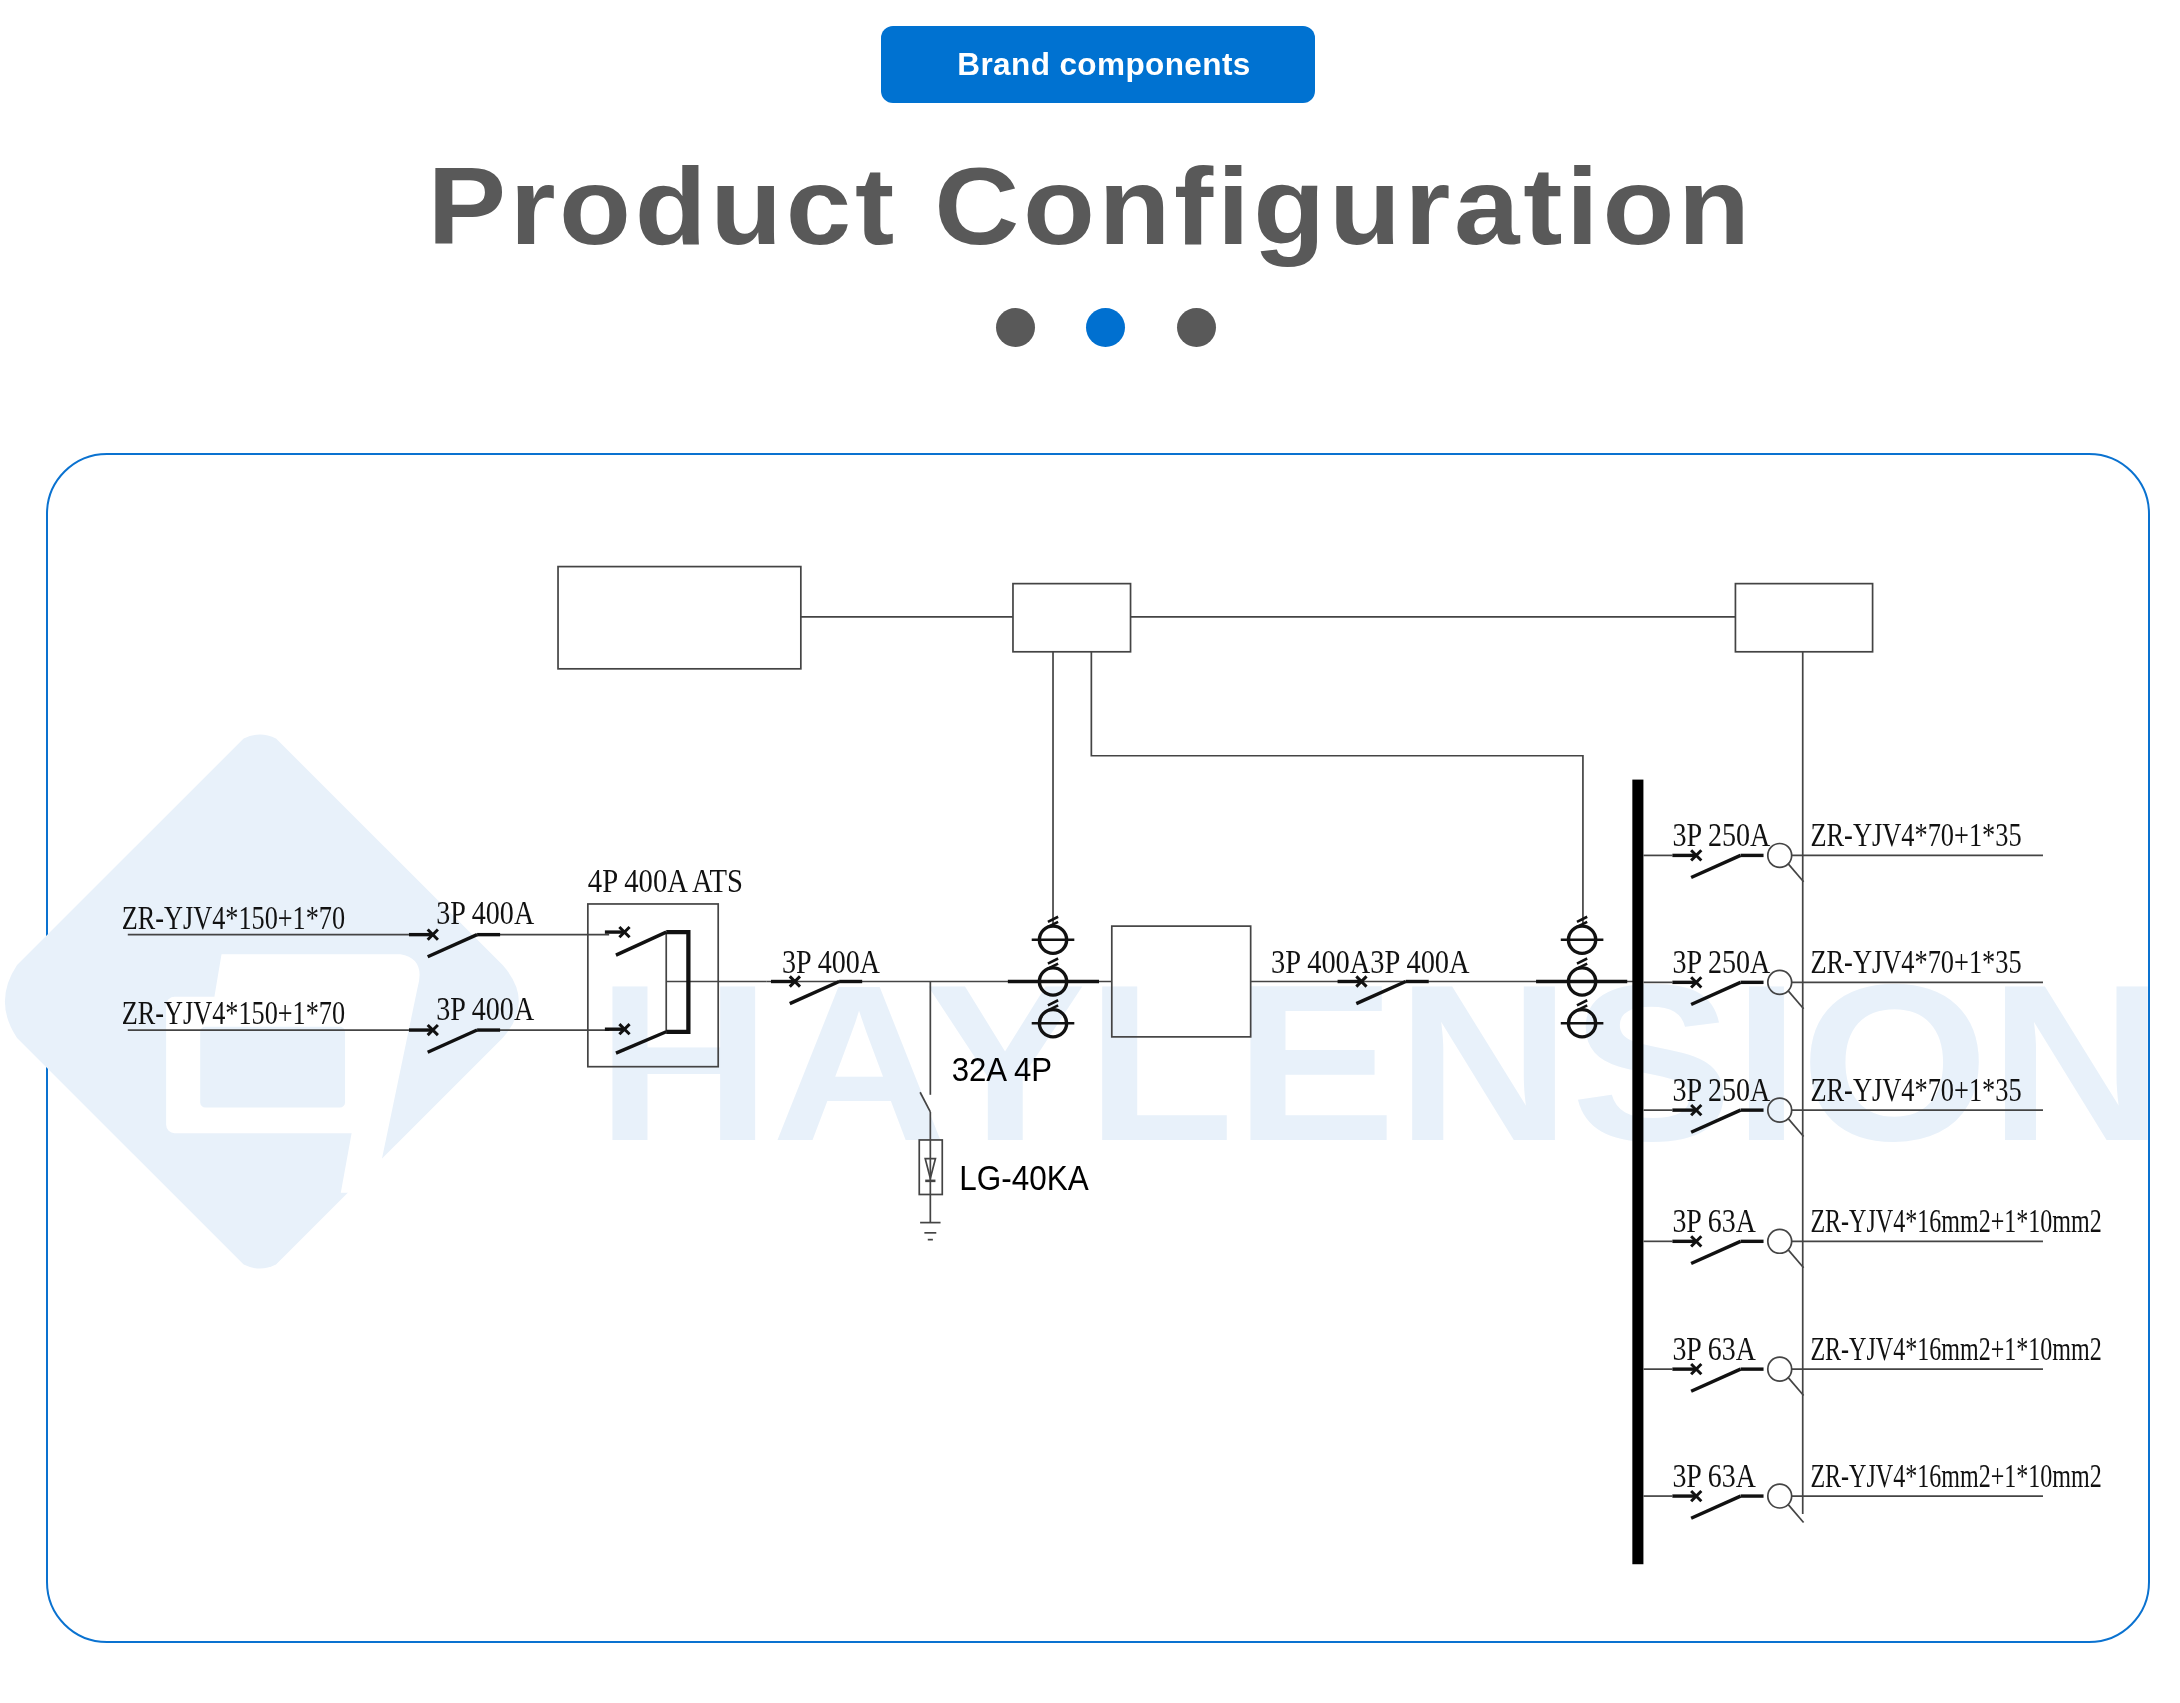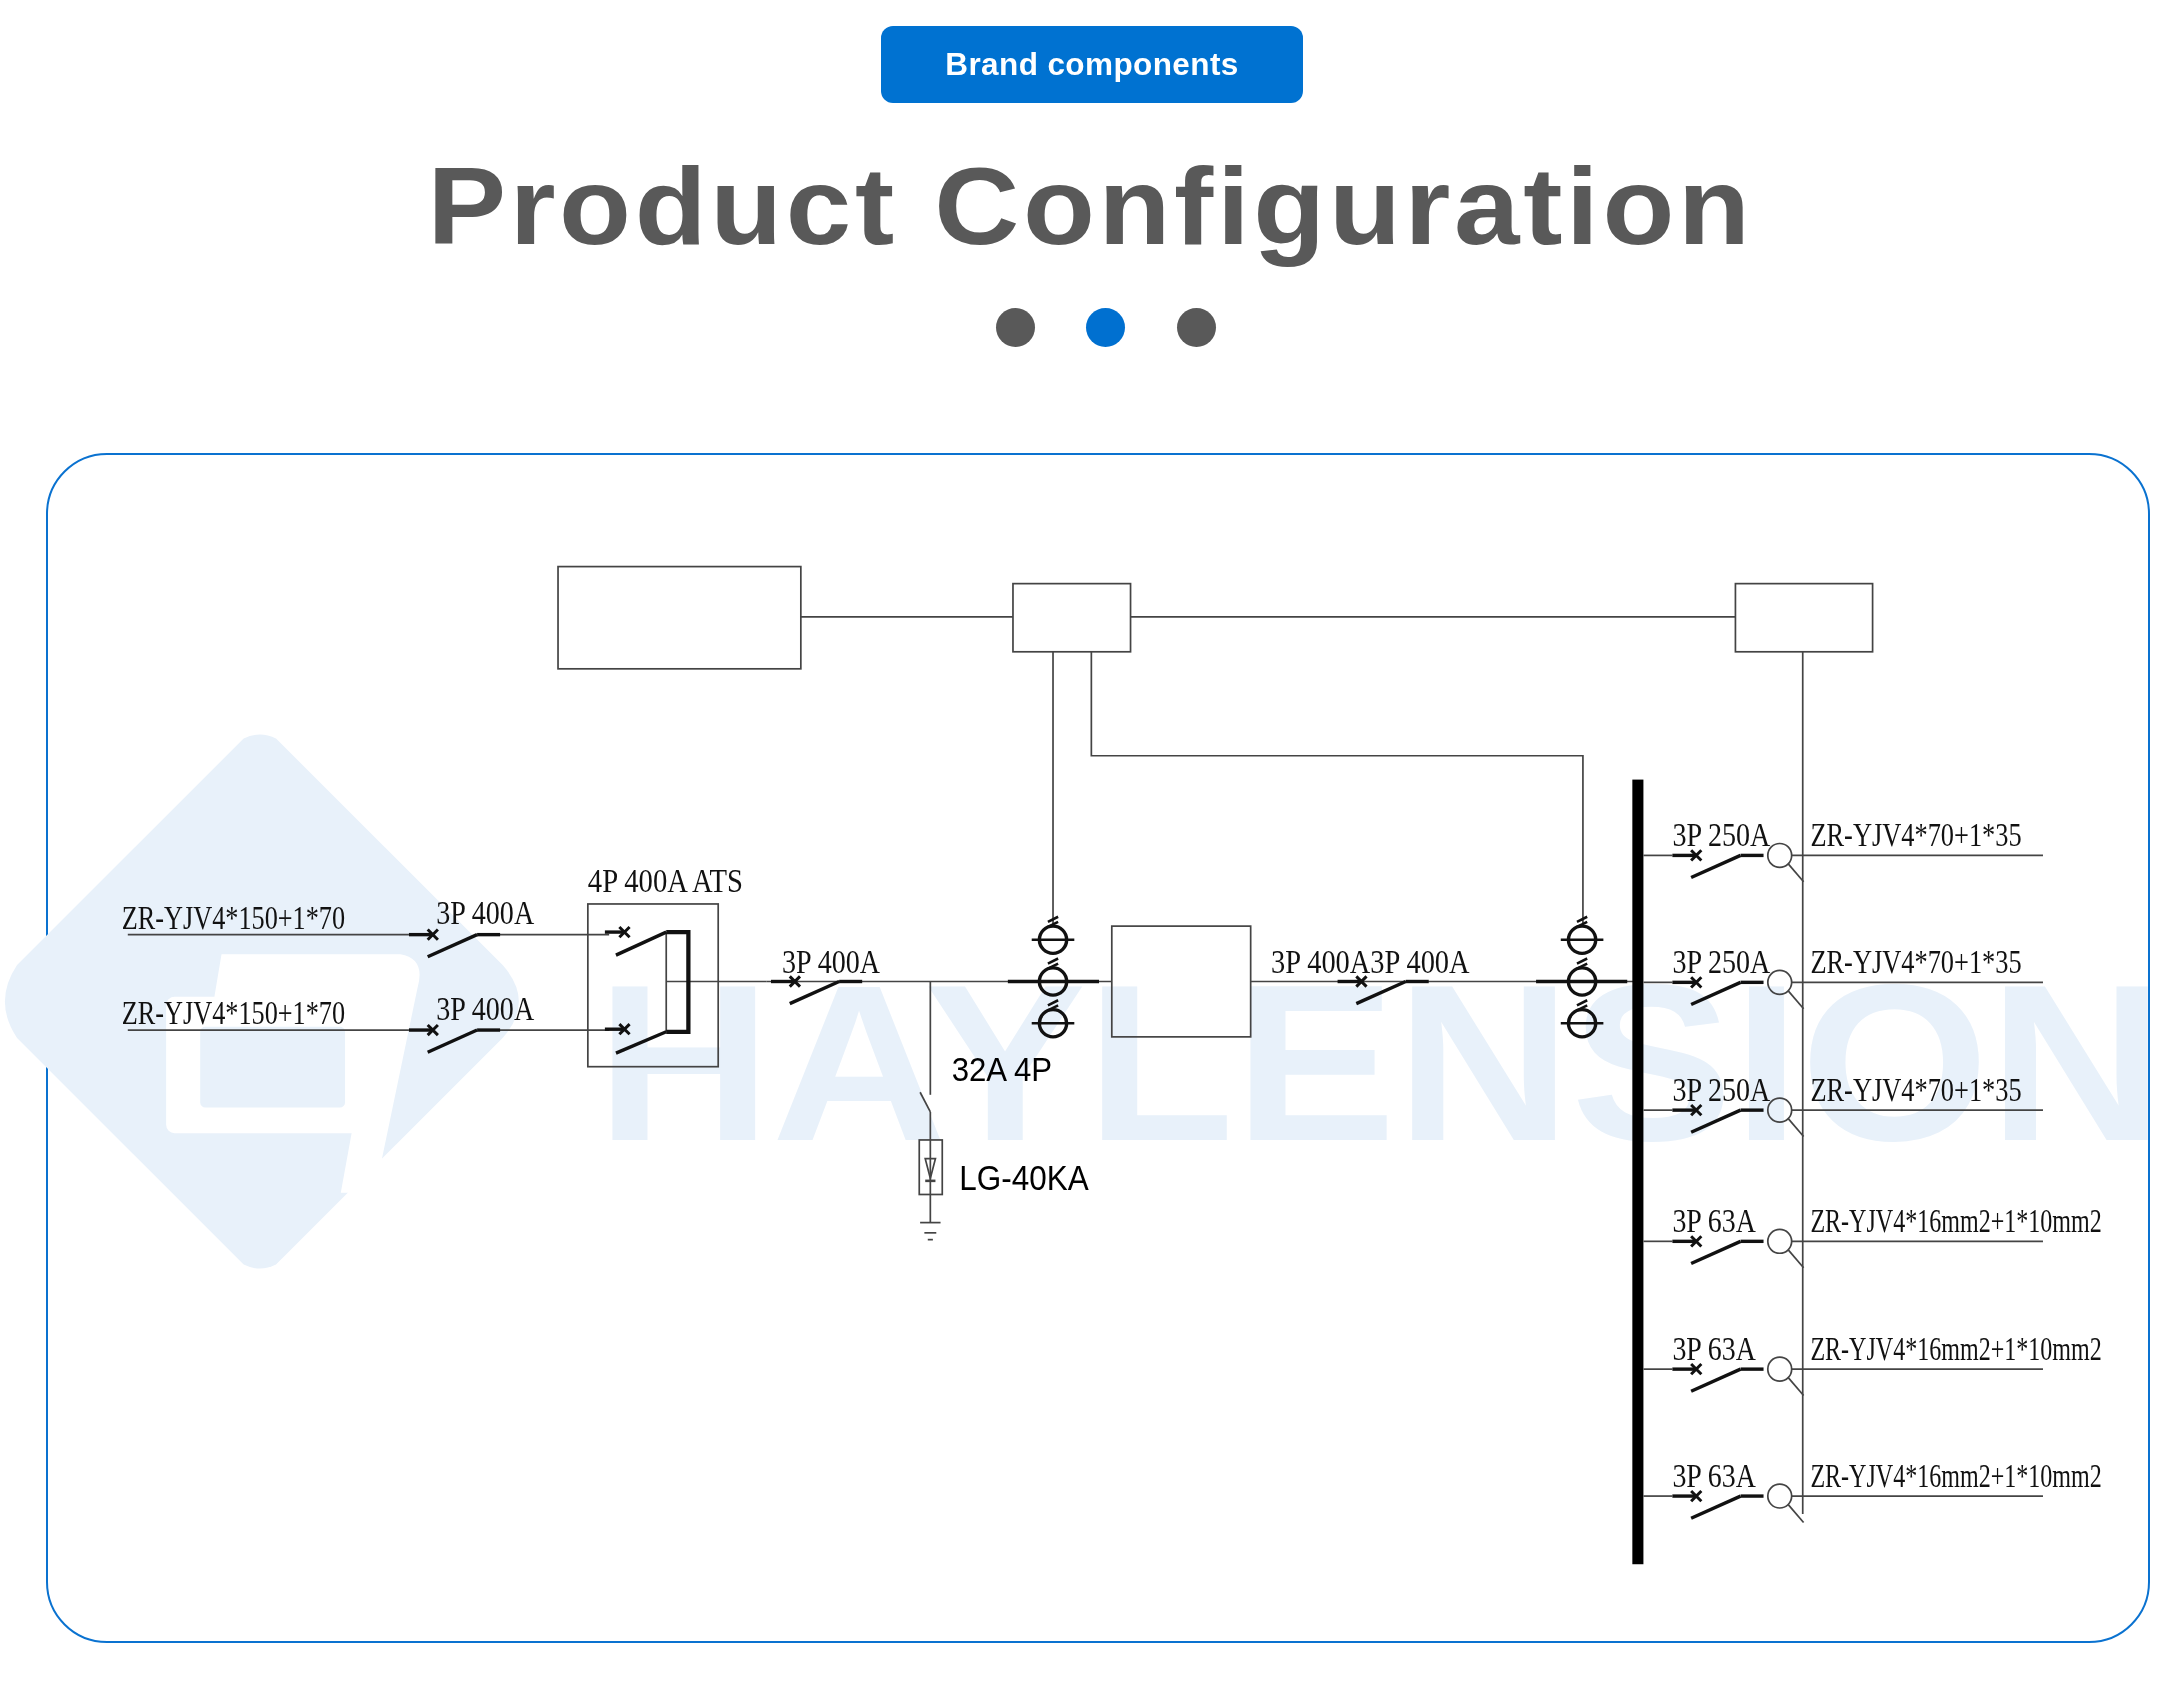--- a/index.html
+++ b/index.html
@@ -1,21 +1,21 @@
 <!DOCTYPE html>
 <html style="font-size:13.6px"><head>
 <meta charset="utf-8">
 <style>
   html, body { margin: 0; padding: 0; background: #ffffff; }
   body { width: 2181px; height: 1704px; position: relative; overflow: hidden; font-family: "Liberation Sans", sans-serif; }
   .badge {
     position: absolute; left: 881px; top: 26.4px; width: 422px; height: 77px;
     background: #0072d1; border-radius: 12px; color: #ffffff;
     font-family: "Liberation Sans", sans-serif; font-weight: bold; font-size: 31.5px;
-    display: flex; align-items: center; justify-content: center; letter-spacing: 0.4px;
+    display: flex; align-items: center; justify-content: center; letter-spacing: 0.4px; padding-left: 12px;
   }
   .page-title {
     position: absolute; left: 0; top: 152px; width: 2181px; text-align: center;
     font-family: "Liberation Sans", sans-serif; font-weight: bold; font-size: 109px;
     color: #595959; letter-spacing: 3.4px; line-height: 1;
     transform: scaleX(1.08); transform-origin: center;
   }
   .dots { position: absolute; top: 308px; left: 0; width: 2181px; height: 39px; }
   .dot { position: absolute; width: 39px; height: 39px; border-radius: 50%; background: #595959; }
   .dot.active { background: #0070d0; }

